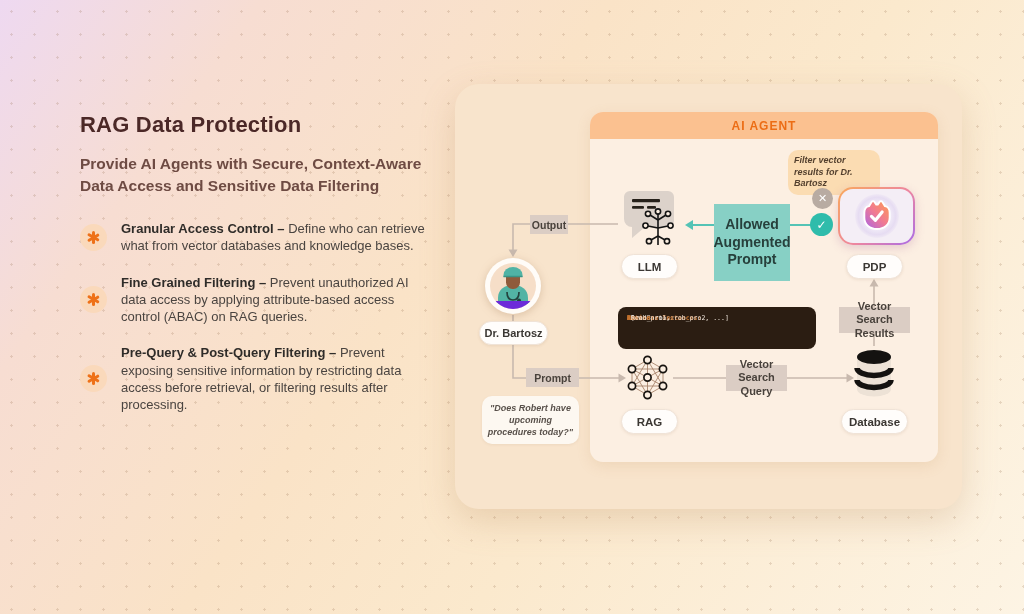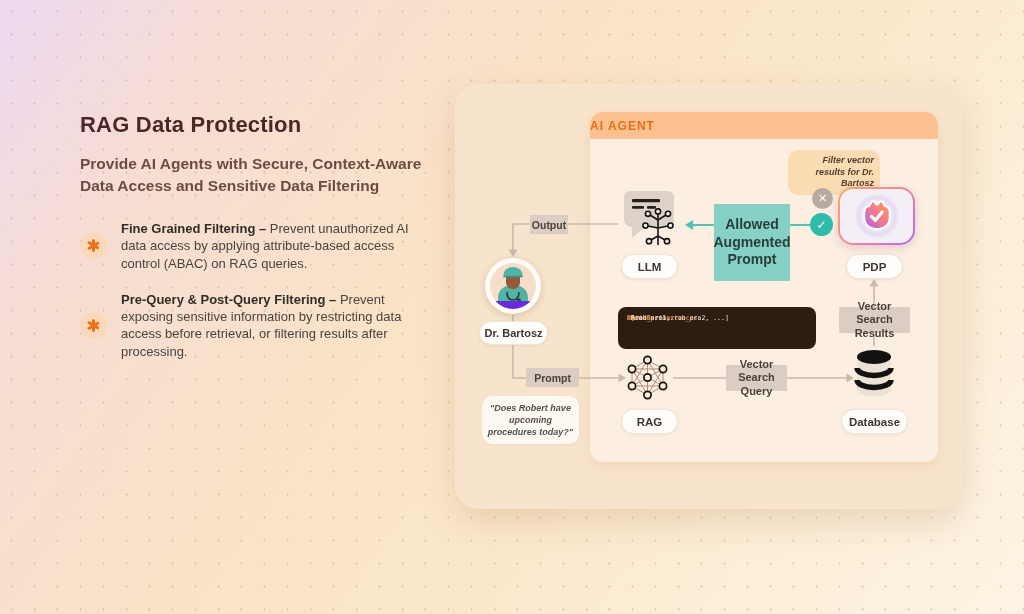--- a/index.html
+++ b/index.html
@@ -29,26 +29,26 @@
   .ast::after  { left:0; top:0; transform:rotate(-60deg); }
   .bullet-text { font-size:13px; line-height:1.33; color:#4a4440; }
   .bullet-lead { font-weight:700; color:#2f2c29; }
   
   .card { position:absolute; left:455px; top:84px; width:507px; height:425px;
     background:#f8e4cc; border-radius:24px; box-shadow:0 12px 34px rgba(186,140,96,.28); z-index:1; }
   .card * { position:absolute; }
   .panel { left:135px; top:28px; width:348px; height:350px; background:#fcefe2;
     border-radius:13px; box-shadow:0 4px 14px rgba(190,140,90,.16); z-index:0; }
   .panel-header { left:0; top:0; width:100%; height:27px; background:#fbc190;
-    border-radius:13px 13px 0 0; display:flex; align-items:center; justify-content:flex-start; }
+    border-radius:13px 13px 0 0; display:flex; align-items:center; justify-content:center; }
   .panel-header span { position:static; font-size:12px; font-weight:700; letter-spacing:1px; color:#ec6d15; }
   svg.arrows { left:0; top:0; z-index:1; }
   .tooltip { left:333px; top:66px; width:92px; background:#fbdcb2; border-radius:10px;
     padding:5px 6px; font-size:9px; font-style:italic; font-weight:600; color:#54402e;
-    text-align:right; line-height:1.3; z-index:2; }
+    text-align:left; line-height:1.3; z-index:2; }
   .icon-wrap { z-index:2; }
   .pill { background:#fffdfb; border:1px solid #f0e3d7; border-radius:13px;
     display:flex; align-items:center; justify-content:center; font-size:11.5px; font-weight:600;
     color:#3b3733; box-shadow:0 1px 3px rgba(120,80,40,.10); z-index:2; }
   .tag { background:#dbcdc4; color:#49423c; display:flex; align-items:center; justify-content:center;
     text-align:center; z-index:2; }
   .tag.small { font-size:10.5px; font-weight:600; }
   .tag.two-line { font-size:11px; font-weight:600; line-height:1.2; padding:3px 2px; }
   .teal-box { left:259px; top:120px; width:76px; background:#87d0c5; padding:12px 4px;
     display:flex; align-items:center; justify-content:center; text-align:center;
@@ -83,20 +83,26 @@
 <div class="dotgrid"></div>
 
 <div class="left">
   <div class="title">RAG Data Protection</div>
   <div class="subtitle">Provide AI Agents with Secure, Context-Aware Data Access and Sensitive Data Filtering</div>
 
   <div class="bullet">
     <div class="bullet-icon">
         <i class="ast"></i>
       </div>
+    <div class="bullet-text"><span class="bullet-lead">Granular Access Control – </span><span>Define who can retrieve what from vector databases and knowledge bases.</span></div>
+  </div>
+  <div class="bullet">
+    <div class="bullet-icon">
+        <i class="ast"></i>
+      </div>
     <div class="bullet-text"><span class="bullet-lead">Fine Grained Filtering – </span><span>Prevent unauthorized AI data access by applying attribute-based access control (ABAC) on RAG queries.</span></div>
   </div>
   <div class="bullet">
     <div class="bullet-icon">
         <i class="ast"></i>
       </div>
     <div class="bullet-text"><span class="bullet-lead">Pre-Query &amp; Post-Query Filtering – </span><span>Prevent exposing sensitive information by restricting data access before retrieval, or filtering results after processing.</span></div>
   </div>
 </div>
 

